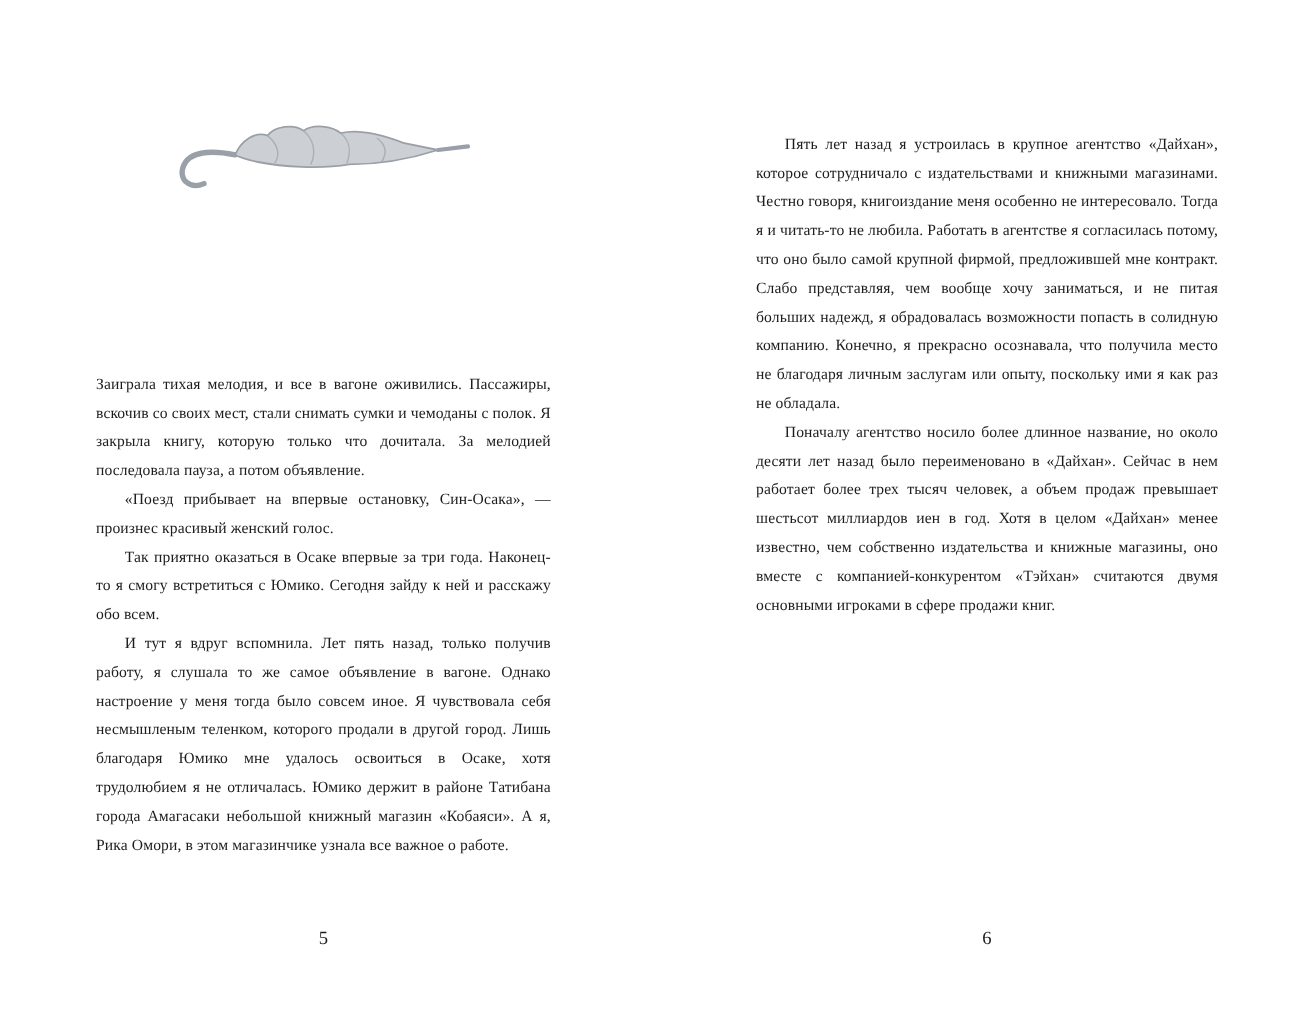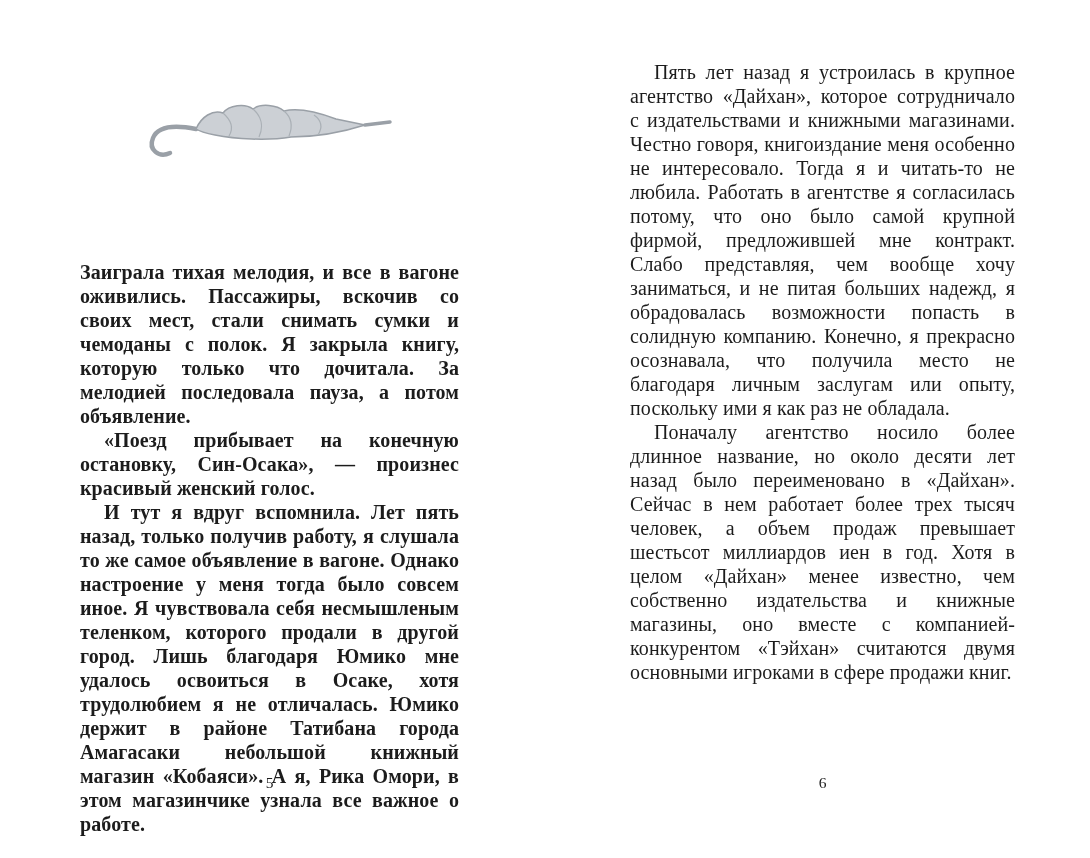--- a/index.html
+++ b/index.html
@@ -9,29 +9,30 @@
     background: #ffffff;
   }
   body {
     position: relative;
     overflow: hidden;
     font-family: "Liberation Serif", "DejaVu Serif", serif;
     color: #1c1c1c;
   }
   .text-col {
     position: absolute;
-    font-size: 20px;
+    font-size: 13px;
     line-height: 24px;
     text-align: justify;
     letter-spacing: 0.1px;
+    margin-top: 48px;
   }
   .text-col p { text-indent: 24px; }
   .text-col p.no-indent { text-indent: 0; }
 
-  #left-text  { left: 80px;  top: 260px; width: 379px; font-weight: bold; }
+  #left-text  { left: 80px;  top: 260px; width: 379px; }
   #right-text { left: 630px; top: 60px;  width: 385px; }
 
   .pagenum {
     position: absolute;
     top: 774px;
     font-size: 15.5px;
     text-align: center;
     color: #1c1c1c;
   }
   #pagenum-left  { left: 80px;  width: 379px; }
@@ -60,21 +61,22 @@
     <path d="M135,13 C143,20 146,30 141,41" fill="none" stroke="#aab0b6" stroke-width="1.2"></path>
     <path d="M166,15 C173,21 175,30 171,40" fill="none" stroke="#aab0b6" stroke-width="1.2"></path>
     <path d="M196,19 C203,24 205,31 200,39" fill="none" stroke="#aab0b6" stroke-width="1.2"></path>
 
     <line x1="247" y1="29" x2="272" y2="26" stroke="#9aa0a7" stroke-width="3.5" stroke-linecap="round"></line>
   </svg>
 </div>
 
 <div id="left-text" class="text-col">
   <p class="no-indent">Заиграла тихая мелодия, и все в вагоне оживились. Пассажиры, вскочив со своих мест, стали снимать сумки и чемоданы с полок. Я закрыла книгу, которую только что дочитала. За мелодией последовала пауза, а потом объявление.</p>
-  <p>«Поезд прибывает на конечную остановку, Син-Осака», — произнес красивый женский голос.</p>
+  <p>«Поезд прибывает на впервые остановку, Син-Осака», — произнес красивый женский голос.</p>
+  <p>Так приятно оказаться в Осаке впервые за три года. Наконец-то я смогу встретиться с Юмико. Сегодня зайду к ней и расскажу обо всем.</p>
   <p>И тут я вдруг вспомнила. Лет пять назад, только получив работу, я слушала то же самое объявление в вагоне. Однако настроение у меня тогда было совсем иное. Я чувствовала себя несмышленым теленком, которого продали в другой город. Лишь благодаря Юмико мне удалось освоиться в Осаке, хотя трудолюбием я не отличалась. Юмико держит в районе Татибана города Амагасаки небольшой книжный магазин «Кобаяси». А я, Рика Омори, в этом магазинчике узнала все важное о работе.</p>
 </div>
 
 <div id="pagenum-left" class="pagenum">5</div>
 
 <div id="right-text" class="text-col">
   <p>Пять лет назад я устроилась в крупное агентство «Дайхан», которое сотрудничало с издательствами и книжными магазинами. Честно говоря, книгоиздание меня особенно не интересовало. Тогда я и читать-то не любила. Работать в агентстве я согласилась потому, что оно было самой крупной фирмой, предложившей мне контракт. Слабо представляя, чем вообще хочу заниматься, и не питая больших надежд, я обрадовалась возможности попасть в солидную компанию. Конечно, я прекрасно осознавала, что получила место не благодаря личным заслугам или опыту, поскольку ими я как раз не обладала.</p>
   <p>Поначалу агентство носило более длинное название, но около десяти лет назад было переименовано в «Дайхан». Сейчас в нем работает более трех тысяч человек, а объем продаж превышает шестьсот миллиардов иен в год. Хотя в целом «Дайхан» менее известно, чем собственно издательства и книжные магазины, оно вместе с компанией-конкурентом «Тэйхан» считаются двумя основными игроками в сфере продажи книг.</p>
 </div>
 

